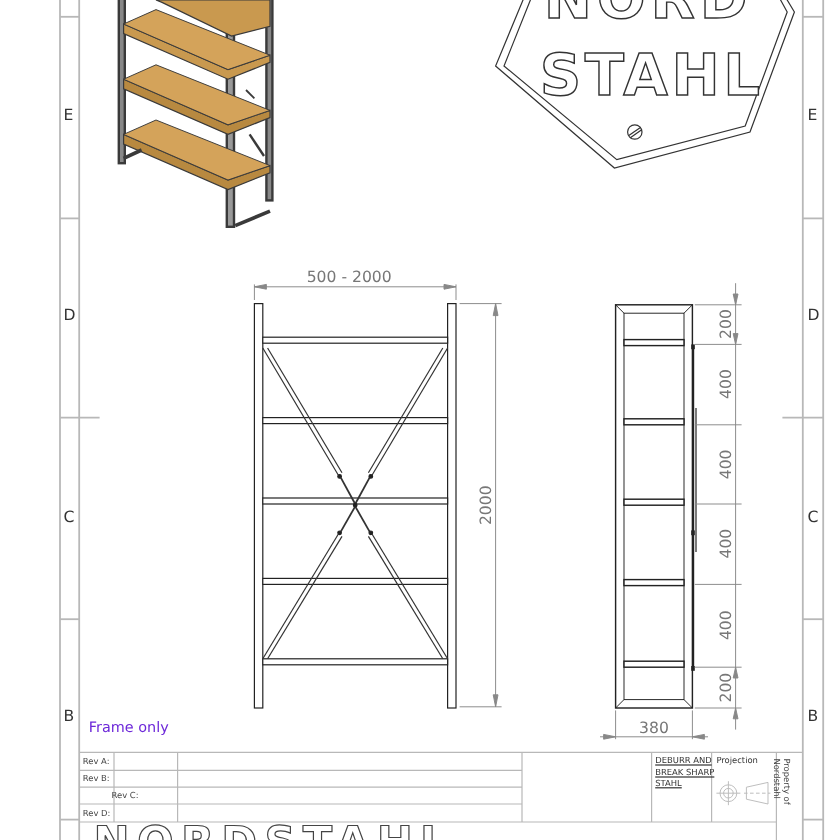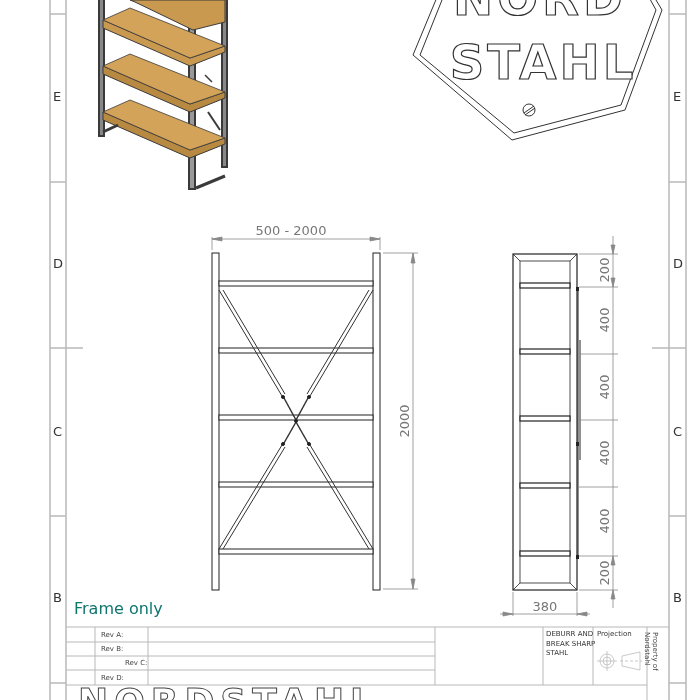--- a/index.html
+++ b/index.html
@@ -1,21 +1,21 @@
 <!DOCTYPE html>
 <html><head>
 <meta charset="utf-8">
 <style>
   html, body { margin:0; padding:0; background:#ffffff; }
   body { width:700px; height:700px; position:relative; overflow:hidden; font-family:"DejaVu Sans", sans-serif; }
   #sheet { position:absolute; left:0; top:0; width:700px; height:552px; }
   .zone-letter { position:absolute; font-size:13px; color:#333; font-family:"DejaVu Sans", sans-serif; }
-  .note { position:absolute; left:74px; top:599px; font-size:16px; color:#0f766e; }
+  .note { position:absolute; left:74px; top:599px; font-size:12px; color:#6d28d9; }
   .tb-small { position:absolute; font-size:7px; line-height:9.5px; color:#333; font-family:"DejaVu Sans", sans-serif; }
-  .rev { position:absolute; left:69px; font-size:7px; color:#444;margin-left:32px; }
+  .rev { position:absolute; left:69px; font-size:7px; color:#444; }
   .prop { position:absolute; left:649px; top:632px; font-size:7px; color:#444; transform-origin:left top; transform:rotate(90deg) translate(0,-10px); }
 </style>
 </head>
 <body>
 
 <div id="sheet">
   <svg width="700" height="700" viewBox="0 0 700 700" xmlns="http://www.w3.org/2000/svg">
 
     <g stroke="#b8b8b8" stroke-width="1.5" fill="none">
       <line x1="50" y1="0" x2="50" y2="700"></line>
@@ -203,20 +203,20 @@
 
   <div class="note">Frame only</div>
 
   
   <div class="rev" style="top:631px;">Rev A:</div>
   <div class="rev" style="top:645px;">Rev B:</div>
   <div class="rev" style="top:659px;padding-left:24px;">Rev C:</div>
   <div class="rev" style="top:674px;text-align:center;">Rev D:</div>
 
   
-  <div class="tb-small" style="left:546px;top:630px;">
+  <div class="tb-small" style="left:546px;top:630px;text-decoration:underline;">
     <div>DEBURR AND</div>
     <div>BREAK SHARP</div>
     <div>STAHL</div>
   </div>
   <div class="tb-small" style="left:597px;top:630px;">Projection</div>
   <div class="prop">Property of Nordstahl</div>
 </div>
 
 </body></html>

